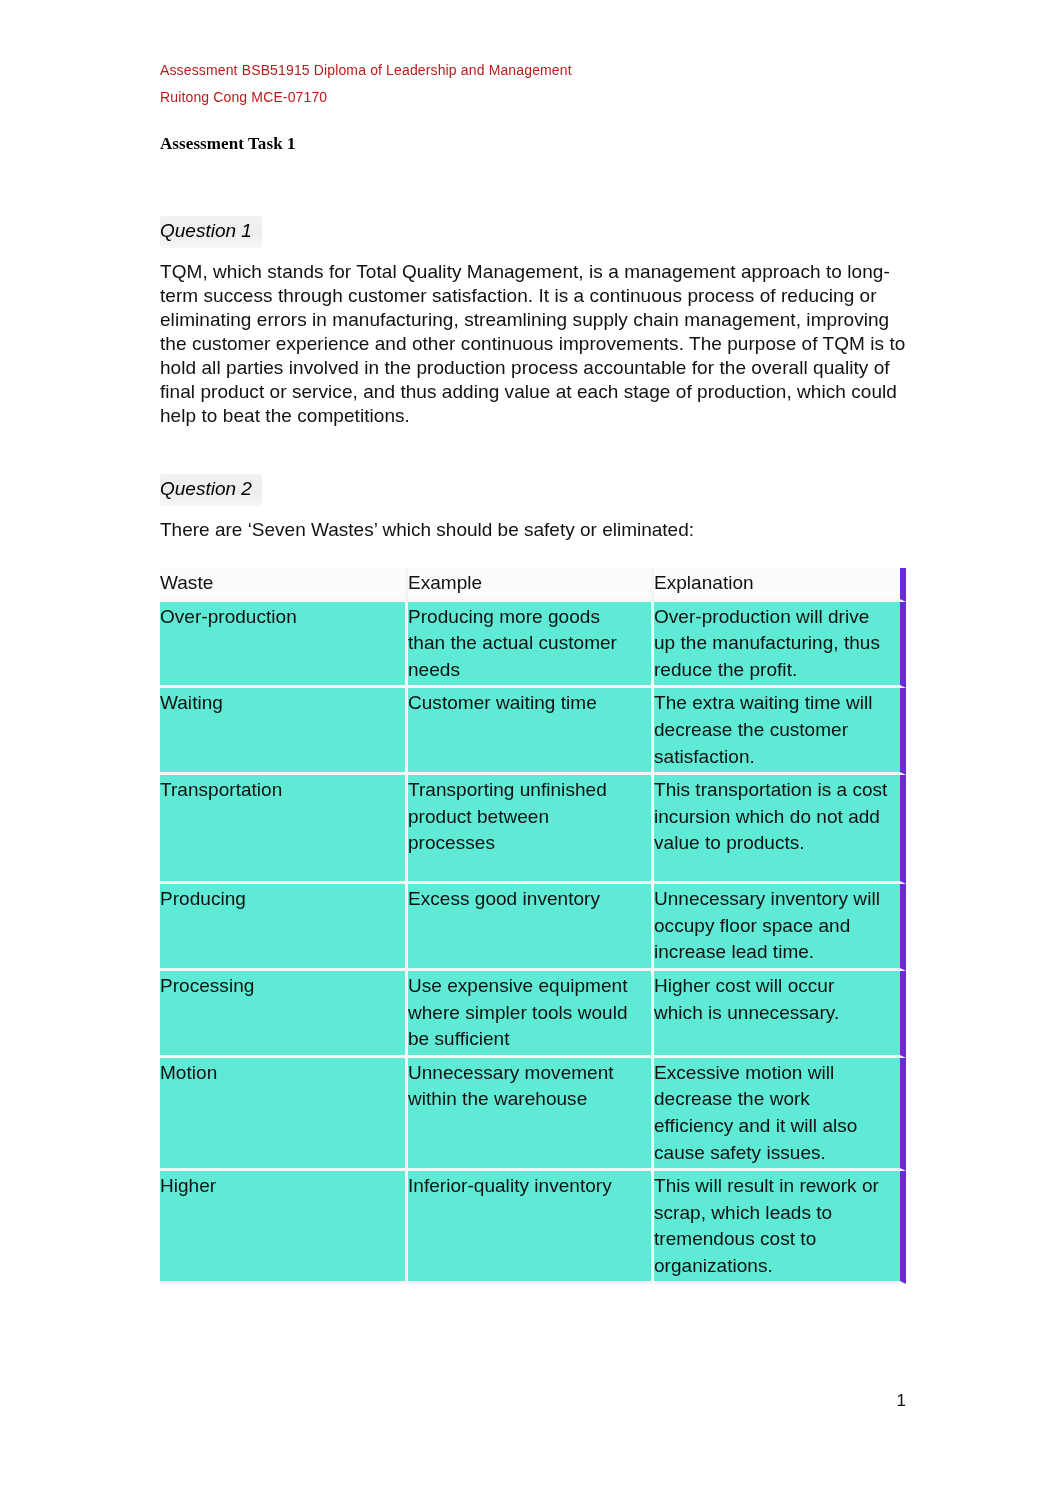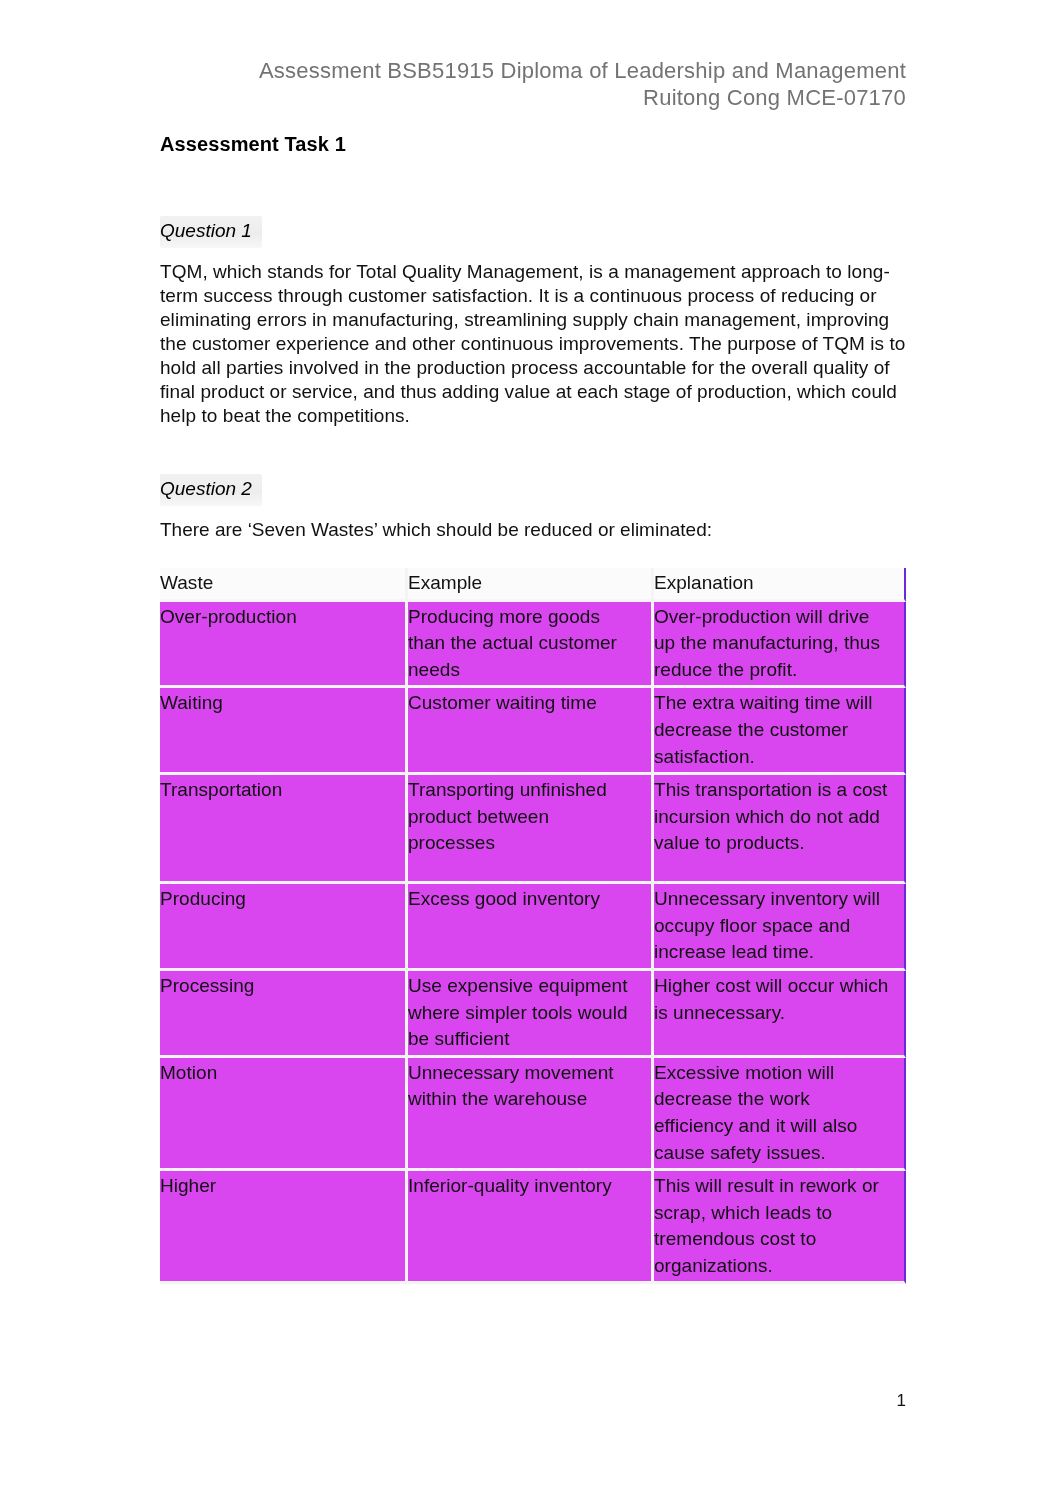--- a/index.html
+++ b/index.html
@@ -19,42 +19,42 @@
     overflow: hidden;
     box-sizing: border-box;
   }
 
   
   .doc-header {
     position: absolute;
     top: 57px;
     left: 160px;
     width: 746px;
-    text-align: right;
-    font-size: 22px;
+    font-size: 14px;
     line-height: 27px;
-    color: #737373;
+    color: #b91c1c;
     letter-spacing: 0.01em;
   }
   .doc-header div { white-space: nowrap; }
 
   
   .content {
     position: absolute;
     top: 130px;
     left: 160px;
     width: 746px;
   }
 
   .task-title {
-    font-size: 20px;
+    font-size: 17px;
     font-weight: bold;
     line-height: 28px;
     letter-spacing: 0.005em;
     margin: 0;
+    font-family: Liberation Serif, serif;
   }
 
   .spacer-lg { height: 58px; }
   .spacer-md { height: 46px; }
 
   .question-label {
     font-size: 19px;
     font-style: italic;
     line-height: 28px;
     margin: 0;
@@ -97,27 +97,27 @@
 
   .waste-table td,
   .waste-table th {
     vertical-align: top;
     text-align: left;
     font-weight: normal;
     font-size: 19px;
     line-height: 26.6px;
     color: #111111;
     padding: 2px 12px 2px 0px;
-    background: #d946ef;
+    background: #5eead4;
     border-right: 3px solid #f4f4f4;
     border-bottom: 3px solid #f4f4f4;
     letter-spacing: 0.002em;
   }
   .waste-table tr > :last-child {
-    border-right: 2px solid #6d28d9;
+    border-right: 6px solid #6d28d9;
   }
   .waste-table thead th {
     border-bottom: 3px solid #f6f6f6;
     background: #fbfbfb;
   }
   .waste-table tbody tr:last-child td {
     border-bottom: 3px solid #f4f4f4;
   }
   .waste-table .cell-inner { display: block; }
 
@@ -160,21 +160,21 @@
 
     <div>
       <p class="question-label">Question 1</p>
       <p class="para">TQM, which stands for Total Quality Management, is a management approach to long-term success through customer satisfaction. It is a continuous process of reducing or eliminating errors in manufacturing, streamlining supply chain management, improving the customer experience and other continuous improvements. The purpose of TQM is to hold all parties involved in the production process accountable for the overall quality of final product or service, and thus adding value at each stage of production, which could help to beat the competitions.</p>
     </div>
 
     <div class="spacer-md"></div>
 
     <div>
       <p class="question-label">Question 2</p>
-      <p class="intro-line">There are ‘Seven Wastes’ which should be reduced or eliminated:</p>
+      <p class="intro-line">There are ‘Seven Wastes’ which should be safety or eliminated:</p>
 
       <table class="waste-table">
         <colgroup>
           <col class="c1">
             <col class="c2">
             <col class="c3">
         </colgroup>
         <thead>
           <tr>
             <th>

